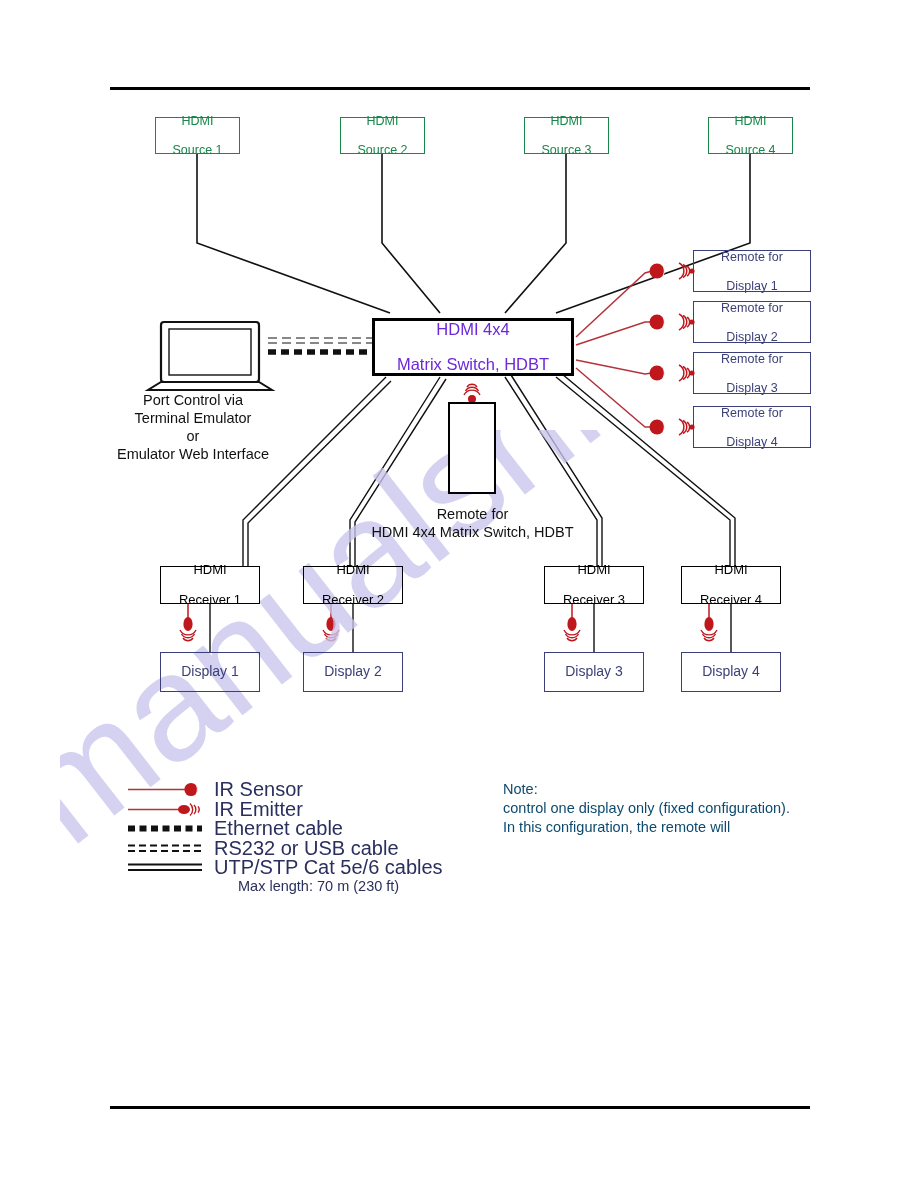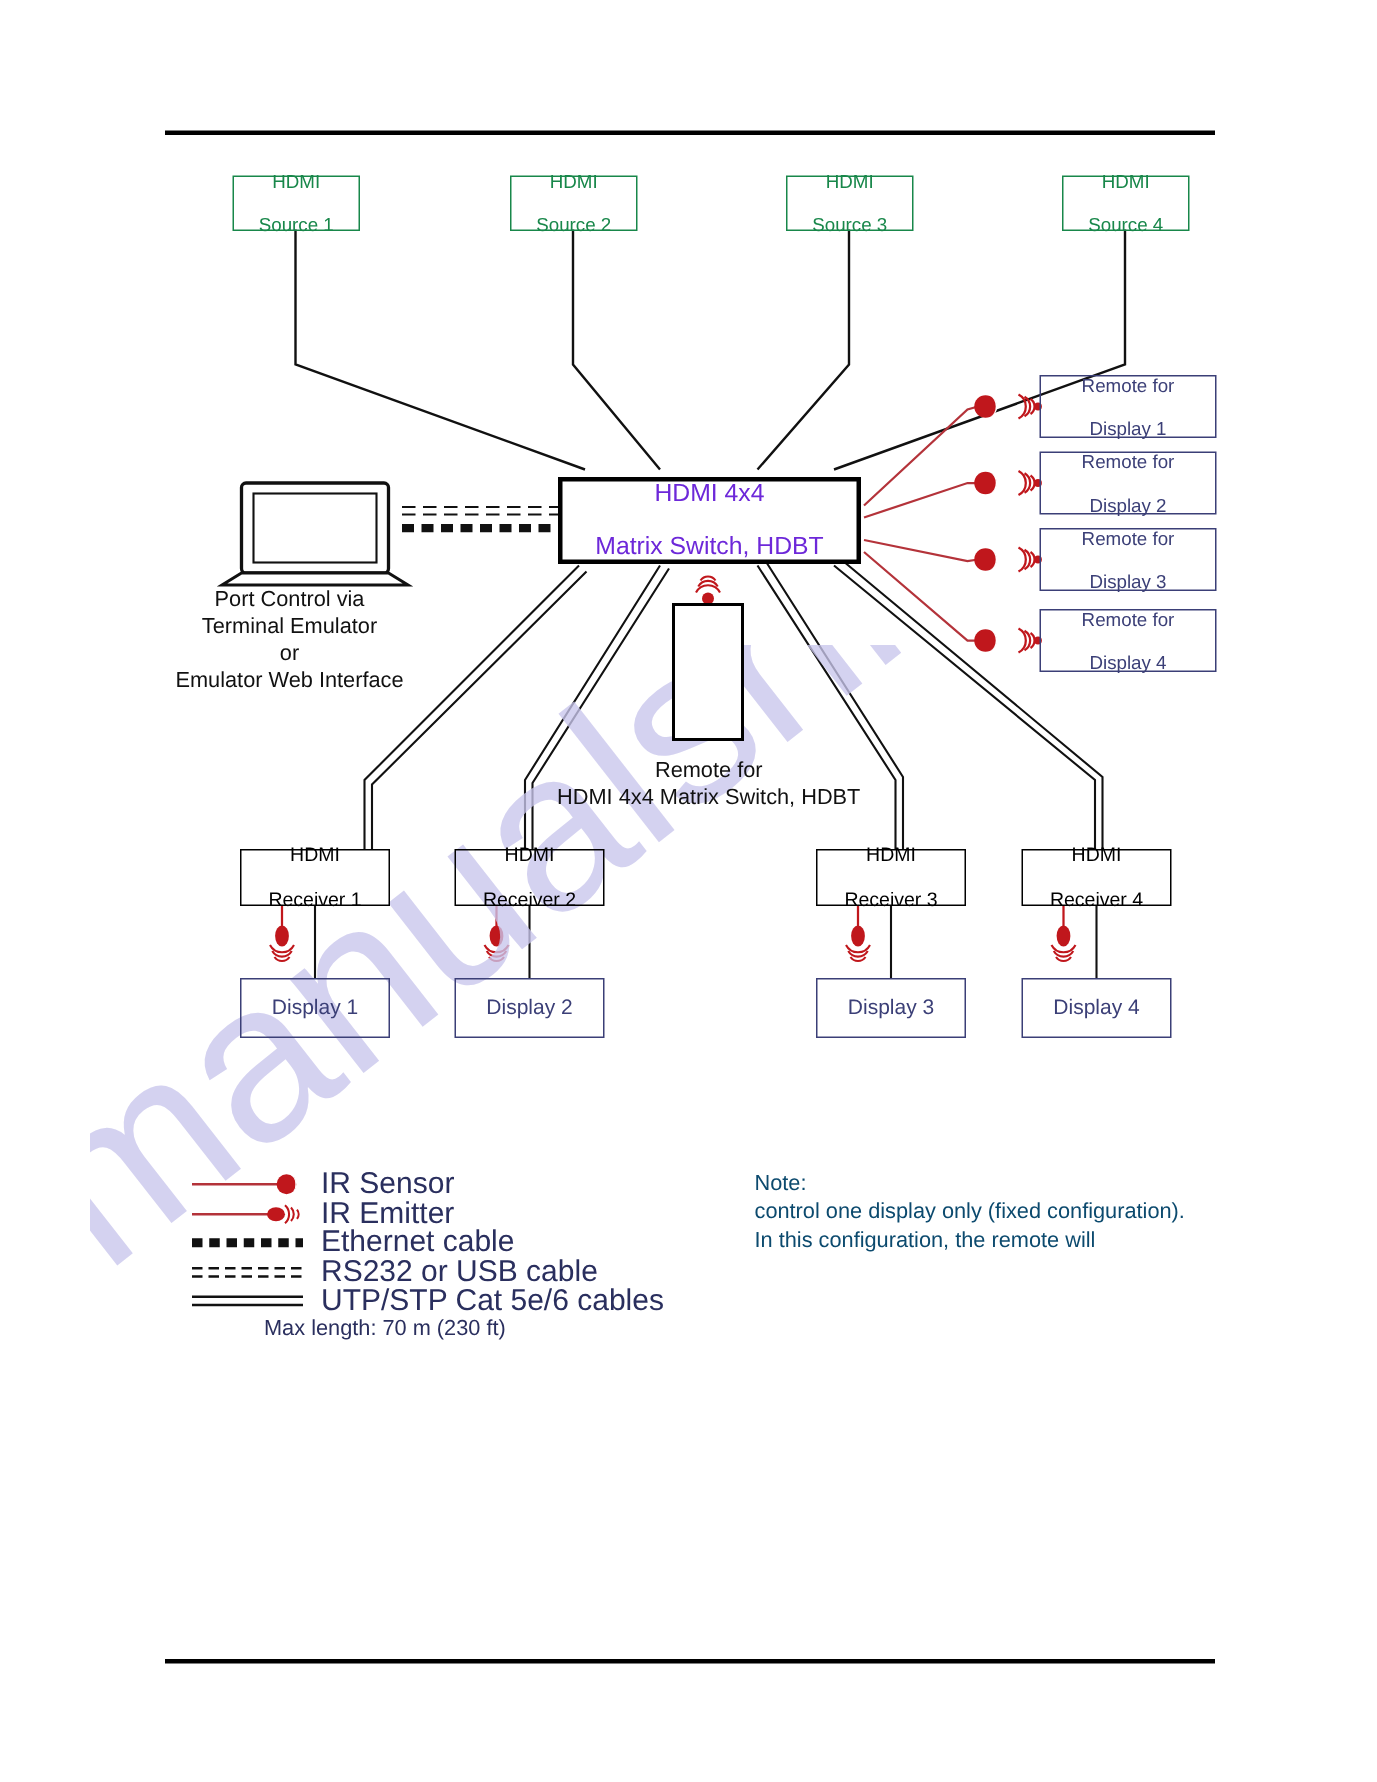--- a/index.html
+++ b/index.html
@@ -124,21 +124,21 @@
   }
   .legend-label {
     color: #2a2f5e;
     font-size: 20px;
     margin-left: 8px;
     white-space: nowrap;
   }
   .legend-sub {
     color: #2a2f5e;
     font-size: 14.5px;
-    margin-left: 48px;
+    margin-left: 110px;
     white-space: nowrap;
   }
 
   
   #note {
     position: absolute;
     left: 503px;
     top: 780px;
     color: #0c4a6e;
     font-size: 14.5px;

